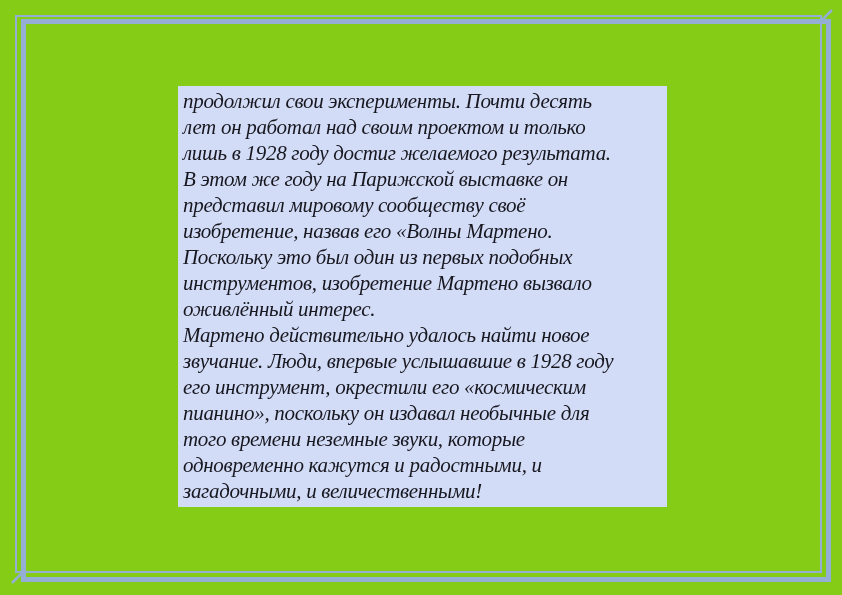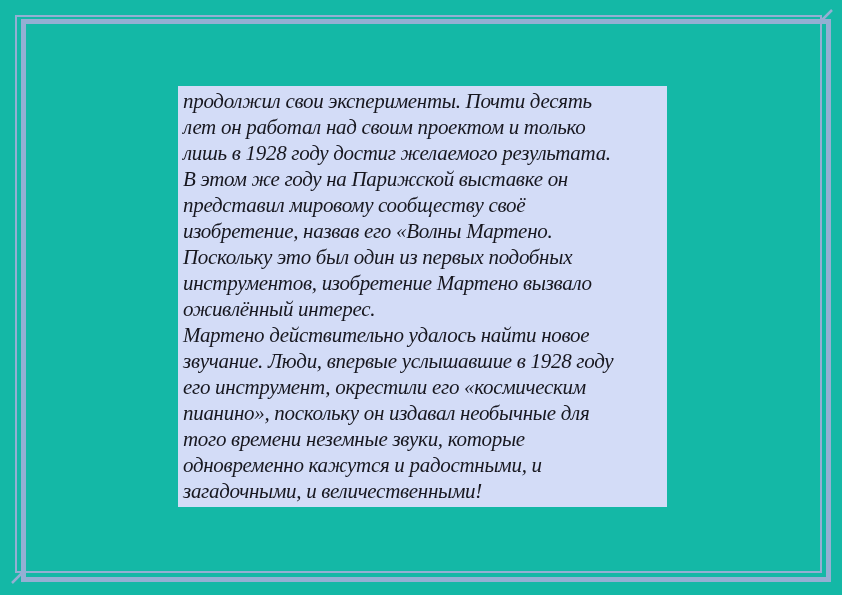--- a/index.html
+++ b/index.html
@@ -4,21 +4,21 @@
 <style>
   html, body {
     margin: 0;
     padding: 0;
     background: #ffffff;
   }
   .stage {
     position: relative;
     width: 842px;
     height: 595px;
-    background: #14b8a6;
+    background: #84cc16;
     overflow: hidden;
     font-family: "Liberation Serif", serif;
   }
   .frame-svg {
     position: absolute;
     left: 0;
     top: 0;
     width: 842px;
     height: 595px;
     pointer-events: none;

